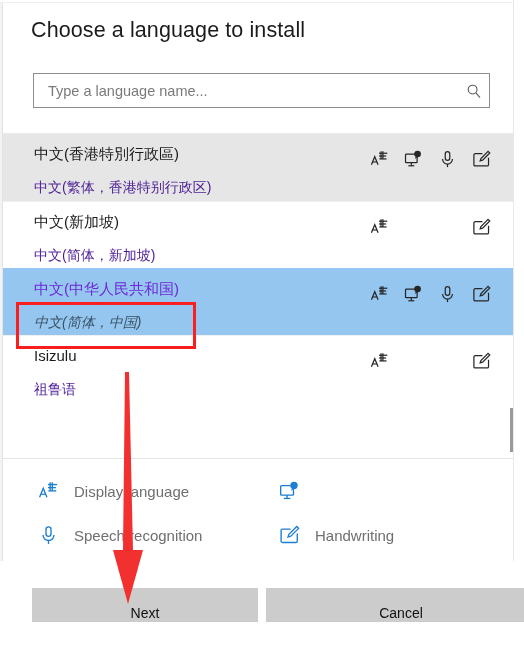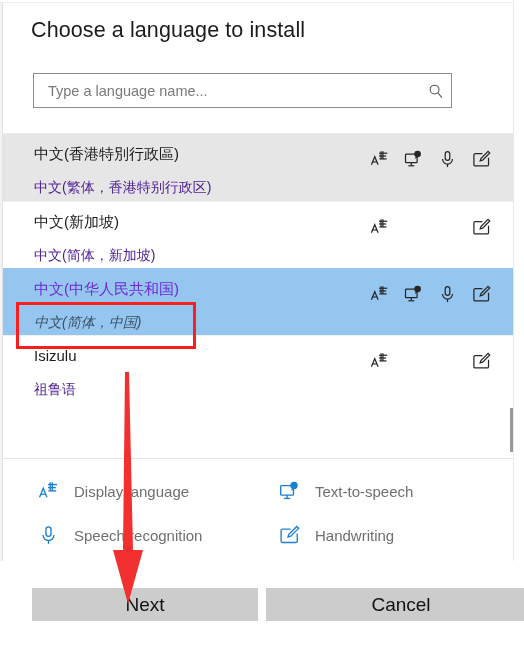--- a/index.html
+++ b/index.html
@@ -45,21 +45,21 @@
     letter-spacing: 0.1px;
     font-weight: 400;
     white-space: nowrap;
   }
 
   
   .search-box {
     position: absolute;
     left: 33px;
     top: 73px;
-    width: 419px;
+    width: 457px;
     height: 35px;
     box-sizing: border-box;
     border: 1px solid #8d8d8d;
     background: #ffffff;
     display: flex;
     align-items: center;
   }
   .search-input {
     border: 0;
     outline: none;
@@ -188,24 +188,24 @@
     height: 84px;
     background: #ffffff;
   }
   .btn {
     position: absolute;
     top: 27px;
     height: 33px;
     background: #cccccc;
     border: 1px solid #cccccc;
     font-family: "Liberation Sans", "DejaVu Sans", sans-serif;
-    font-size: 19px;
+    font-size: 14px;
     color: #111111;
     cursor: pointer;
-    padding: 4px;
+    padding: 16px;
   }
   .btn-next { left: 32px; width: 226px; }
   .btn-cancel { left: 266px; width: 270px; }
 
   
   .scrollbar-track {
     position: absolute;
     right: 11px;
     top: 133px;
     width: 3px;
@@ -421,21 +421,20 @@
       <div class="legend-item col2">
         <span class="legend-icon">
           <svg width="21" height="21" viewBox="0 0 20 20" fill="none" aria-hidden="true">
             <rect x="1.6" y="4.4" width="12.2" height="9" rx="0.8" stroke="currentColor" stroke-width="1.3"></rect>
             <line x1="7.7" y1="13.4" x2="7.7" y2="16.4" stroke="currentColor" stroke-width="1.3"></line>
             <line x1="4.6" y1="16.6" x2="10.8" y2="16.6" stroke="currentColor" stroke-width="1.3"></line>
             <circle cx="14.3" cy="4.2" r="3.5" fill="currentColor"></circle>
             <path d="M12.4 7.2 L11.2 9.6 L14.2 7.6 Z" fill="currentColor"></path>
           </svg>
         </span>
-        <span class="legend-label">Text-to-speech</span>
       </div>
 
       <div class="legend-item">
         <span class="legend-icon">
           <svg width="21" height="21" viewBox="0 0 20 20" fill="none" aria-hidden="true">
             <rect x="7.6" y="1.8" width="4.8" height="9" rx="2.4" stroke="currentColor" stroke-width="1.3"></rect>
             <path d="M4.8 9.6 a5.2 5.2 0 0 0 10.4 0" stroke="currentColor" stroke-width="1.3"></path>
             <line x1="10" y1="14.8" x2="10" y2="18" stroke="currentColor" stroke-width="1.3"></line>
           </svg>
         </span>

